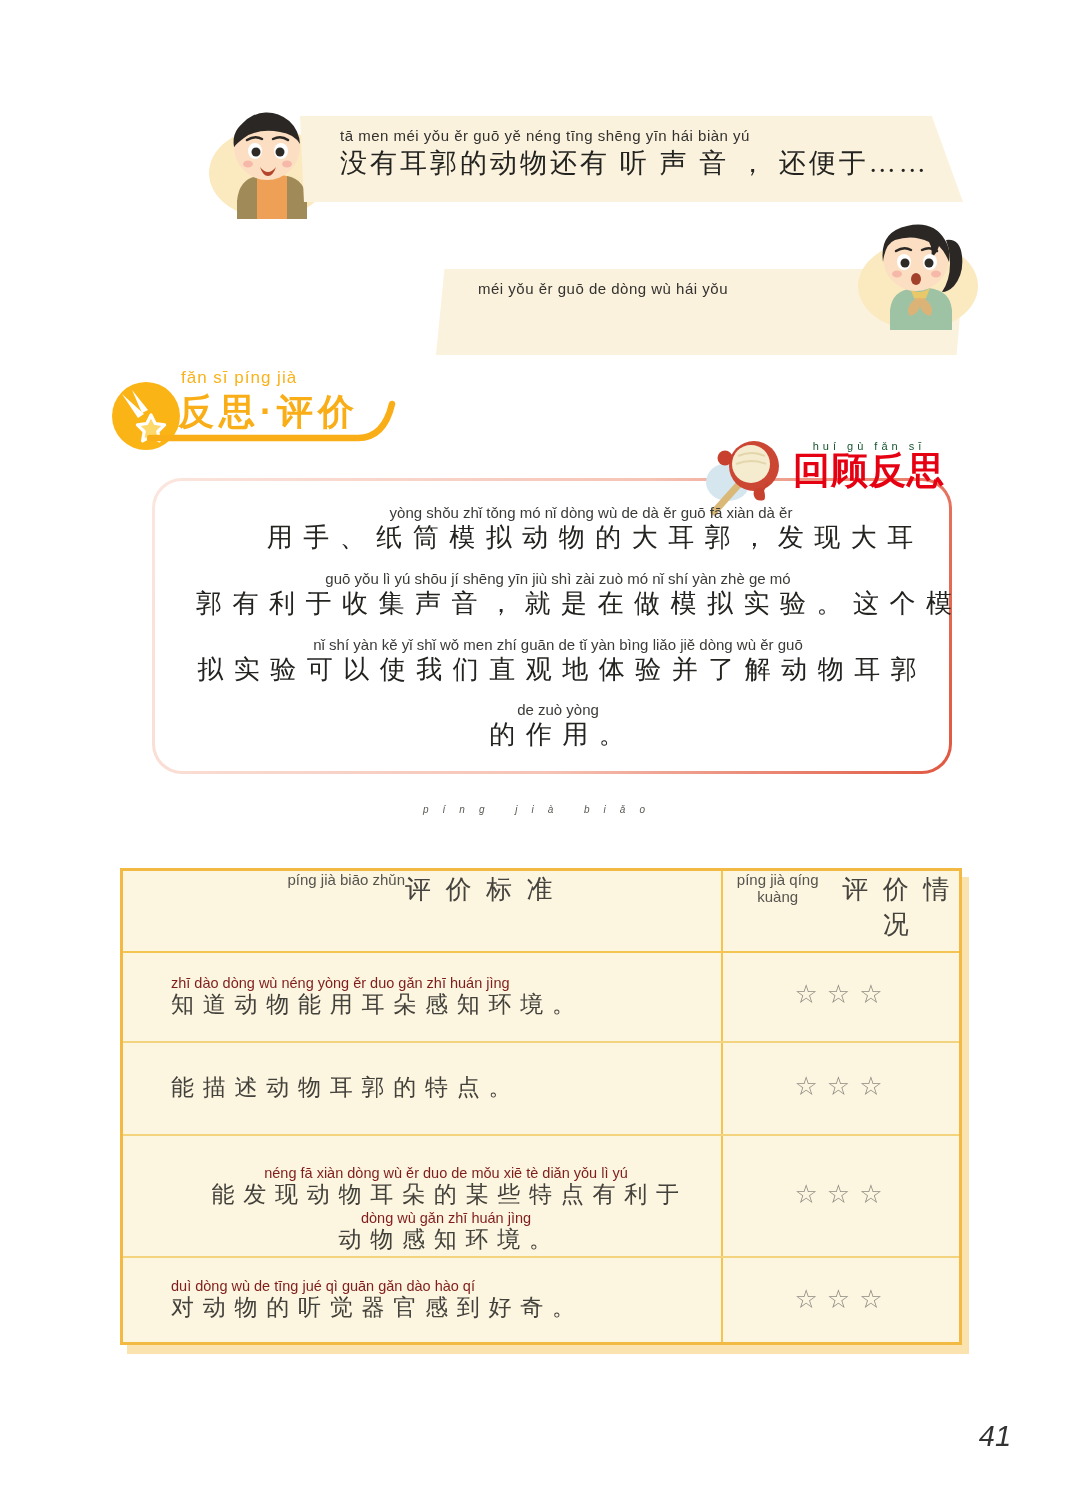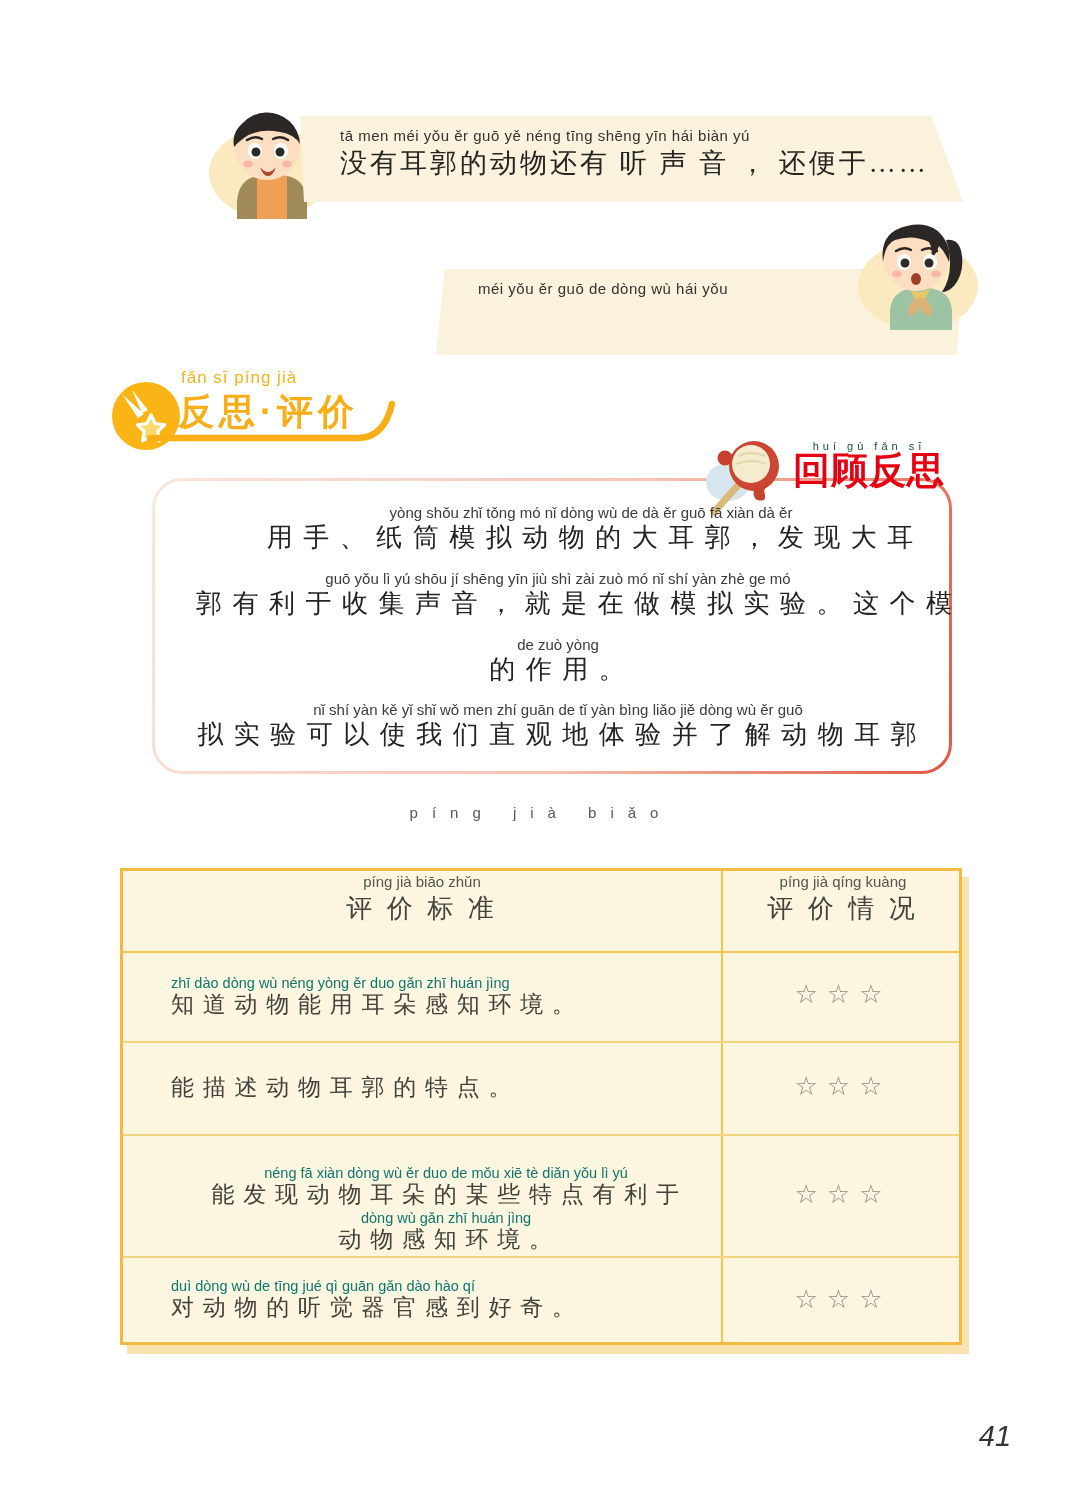--- a/index.html
+++ b/index.html
@@ -36,32 +36,32 @@
                font-family:"Liberation Sans",sans-serif;line-height:1.0;}
   .drum{position:absolute;left:698px;top:438px;}
   .para{position:absolute;left:196px;top:504px;width:724px;text-align:center;}
   .rline{margin-bottom:15px;white-space:nowrap;}
   .rline .pinyin{font-size:15px;}
   .rline .hanzi{font-size:26px;letter-spacing:2px;line-height:1.3;}
   .indent{text-indent:66px;}
 
   
   .tbl-title{position:absolute;left:120px;top:804px;width:842px;text-align:center;}
-  .tbl-title .pinyin{font-size:15px;color:#5a5852;letter-spacing:14px;}
+  .tbl-title .pinyin{font-size:10px;color:#5a5852;letter-spacing:14px;font-style:italic;}
   .tbl-title .hanzi{font-size:30px;font-weight:bold;color:#57544d;letter-spacing:12px;margin-top:2px;}
   .etable{position:absolute;left:120px;top:868px;width:842px;height:477px;background:#fcf5df;
           border:3px solid #f2ba42;box-sizing:border-box;box-shadow:7px 9px 0 #fae3ae;}
   .vdiv{position:absolute;left:598px;top:0;bottom:0;width:2px;background:#f3c452;}
   .hline{position:absolute;left:0;right:0;height:2px;background:#f2d47e;}
-  .hcell{position:absolute;top:0;height:56px;display:flex;flex-direction:column;justify-content:center;text-align:center;}
+  .hcell{position:absolute;top:0;height:56px;display:flex;flex-direction:row;justify-content:center;text-align:center;}
   .hcell .pinyin{font-size:15px;color:#56544e;}
   .hcell .hanzi{font-size:26px;color:#45433e;letter-spacing:4px;margin-top:1px;}
   .trow{position:absolute;left:0;width:598px;display:flex;flex-direction:column;justify-content:center;
         padding-left:48px;box-sizing:border-box;}
-  .trow .pinyin{font-size:14.5px;color:#0f766e;white-space:nowrap;}
+  .trow .pinyin{font-size:14.5px;color:#7f1d1d;white-space:nowrap;}
   .trow .hanzi{font-size:23px;color:#43413c;letter-spacing:1.5px;white-space:nowrap;line-height:1.25;}
   .starcell{position:absolute;left:600px;width:240px;text-align:center;color:#8d8b83;
             font-size:26px;letter-spacing:9px;font-family:"DejaVu Sans",sans-serif;}
 
   .pagenum{position:absolute;left:950px;top:1420px;width:90px;text-align:center;
            font-size:29px;font-style:italic;color:#333;font-family:"Liberation Sans",sans-serif;}
 </style>
 </head>
 <body>
 
@@ -162,26 +162,26 @@
   <div class="para">
     <div class="rline indent">
       <div class="pinyin">yòng shǒu        zhǐ  tǒng mó   nǐ  dòng  wù   de   dà   ěr  guō       fā  xiàn  dà   ěr</div>
       <div class="hanzi">用 手 、 纸 筒 模 拟 动 物 的 大 耳 郭 ， 发 现 大 耳</div>
     </div>
     <div class="rline">
       <div class="pinyin">guō yǒu   lì    yú shōu  jí  shēng yīn        jiù  shì  zài  zuò mó  nǐ   shí yàn       zhè  ge  mó</div>
       <div class="hanzi">郭 有 利 于 收 集 声 音 ， 就 是 在 做 模 拟 实 验 。 这 个 模</div>
     </div>
     <div class="rline">
+      <div class="pinyin">nǐ   shí  yàn  kě   yǐ   shǐ  wǒ men zhí guān de   tǐ   yàn bìng liǎo  jiě  dòng wù   ěr  guō</div>
+      <div class="hanzi">拟 实 验 可 以 使 我 们 直 观 地 体 验 并 了 解 动 物 耳 郭</div>
+    </div>
+    <div class="rline">
       <div class="pinyin">de  zuò yòng</div>
       <div class="hanzi">的 作 用 。</div>
-    </div>
-    <div class="rline">
-      <div class="pinyin">nǐ   shí  yàn  kě   yǐ   shǐ  wǒ men zhí guān de   tǐ   yàn bìng liǎo  jiě  dòng wù   ěr  guō</div>
-      <div class="hanzi">拟 实 验 可 以 使 我 们 直 观 地 体 验 并 了 解 动 物 耳 郭</div>
     </div>
   </div>
 
   <div class="tbl-title">
     <div class="pinyin">píng   jià   biǎo</div>
   </div>
 
   <div class="etable">
     <div class="vdiv"></div>
     <div class="hline" style="top:80px;background:#f3c452;"></div>

